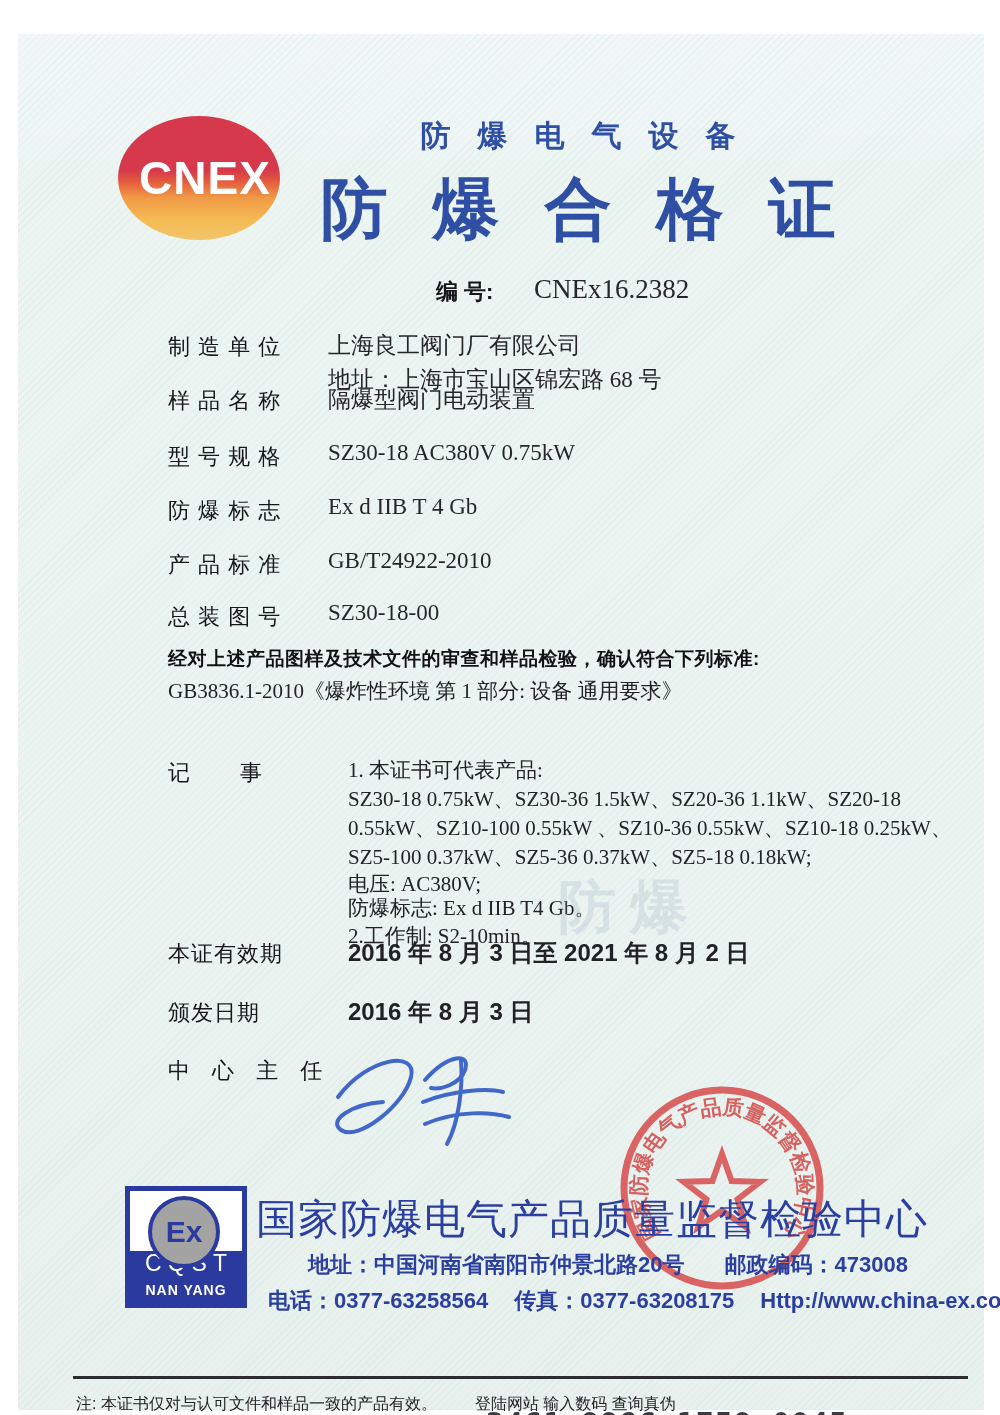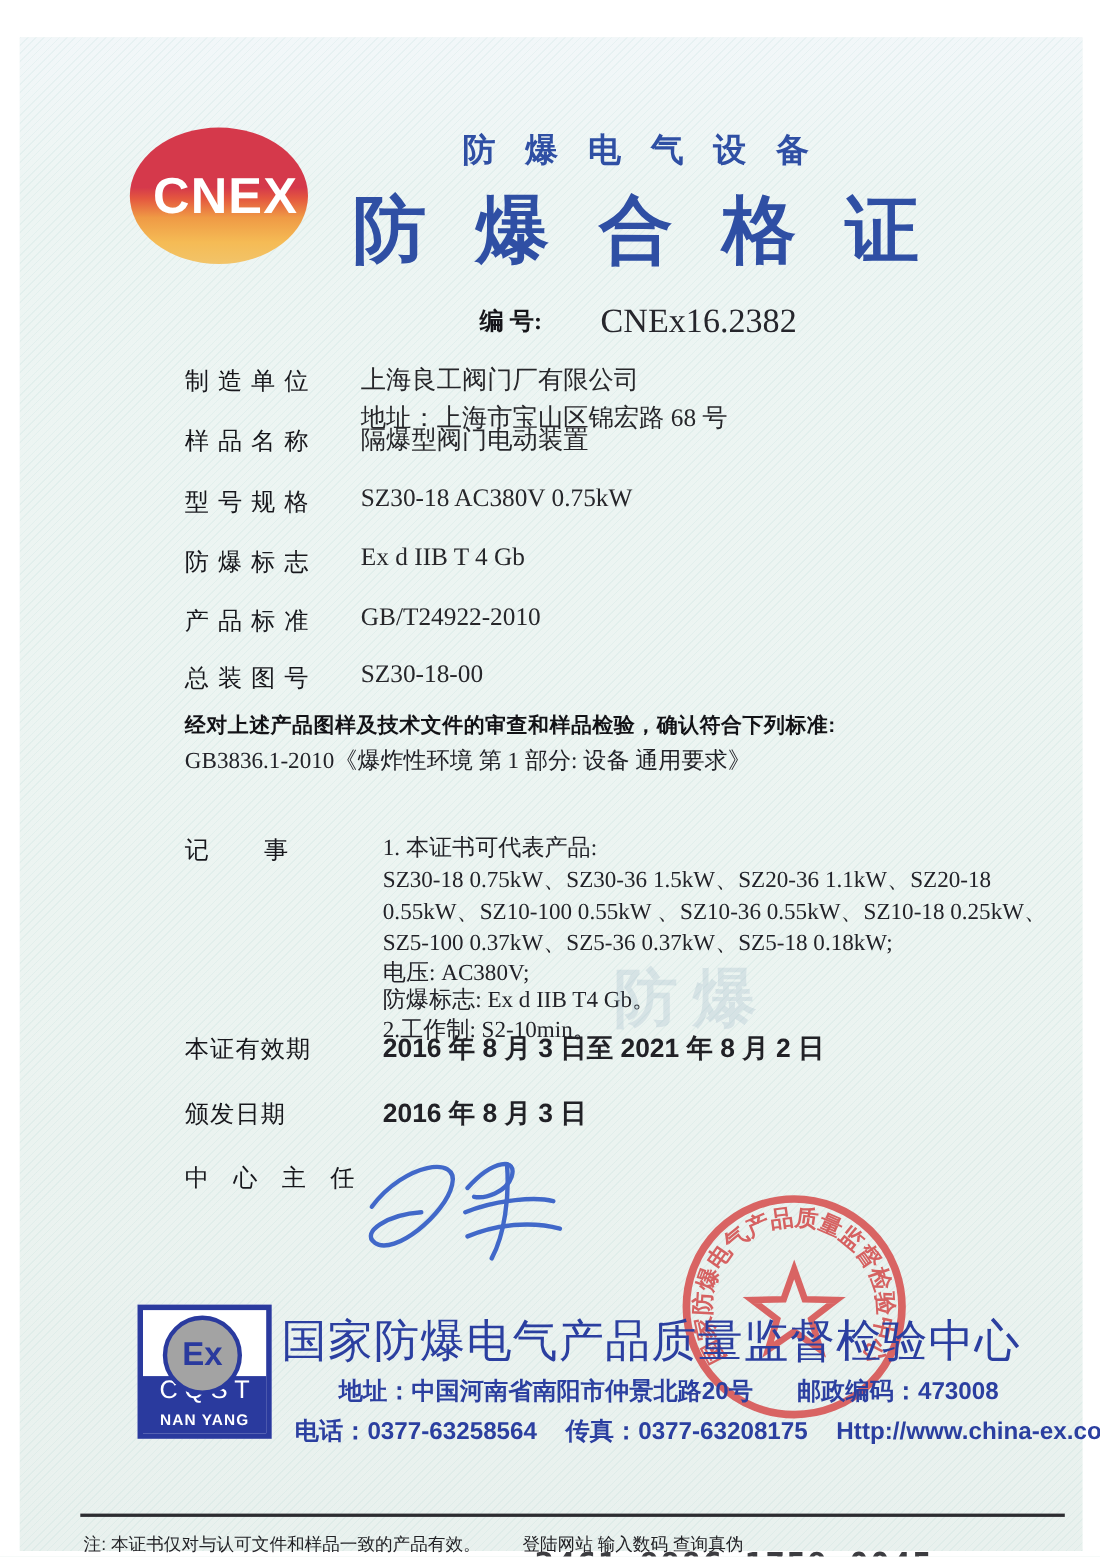--- a/index.html
+++ b/index.html
@@ -20,22 +20,22 @@
     left:100px;top:82px;width:162px;height:124px;border-radius:50%;
     background:linear-gradient(180deg,#d5394b 0%,#d5394b 44%,#e4573f 52%,#ef9a45 66%,#f5bb55 84%,#f2c469 100%);
     display:flex;align-items:center;justify-content:center;
   }
   .cnex-text{color:#ffffff;font-weight:bold;font-size:46px;letter-spacing:1px;font-family:"Liberation Sans",sans-serif;margin-left:12px;}
   .cnex-caption{left:92px;top:210px;width:178px;text-align:center;font-size:31px;color:#47474d;letter-spacing:5px;}
   .subtitle{left:260px;top:82px;width:600px;text-align:center;font-size:30px;font-weight:bold;
     color:#2f4fa4;letter-spacing:27px;text-indent:27px;}
   .title{left:210px;top:130px;width:700px;text-align:center;font-size:67px;font-weight:bold;
     color:#2f4fa4;letter-spacing:45px;text-indent:45px;}
-  .certno-label{left:418px;top:243px;font-size:22px;color:#16161a;font-weight:bold;font-family:Liberation Serif, serif;}
-  .certno-value{left:528px;top:240px;font-size:31px;color:#26262c;font-family:"Liberation Serif",serif;}
+  .certno-label{left:418px;top:243px;font-size:22px;color:#16161a;font-weight:bold;}
+  .certno-value{left:516px;top:240px;font-size:27px;color:#26262c;font-family:"Liberation Serif",serif;}
   
   .f-label{left:150px;font-size:22px;color:#17171c;letter-spacing:1px;}
   .f-value{left:310px;font-size:23px;color:#26262a;font-family:"Liberation Serif",serif;}
   
   .std-intro{left:150px;top:612px;font-size:19px;color:#121216;font-weight:bold;letter-spacing:0.5px;}
   .std-item{left:150px;font-size:21px;color:#222228;font-family:"Liberation Serif",serif;}
   
   .rm-line{left:330px;font-size:21px;color:#222228;font-family:"Liberation Serif",serif;}
   .date-value{font-size:24px;color:#212126;font-weight:bold;font-family:"Liberation Sans",sans-serif;}
   

